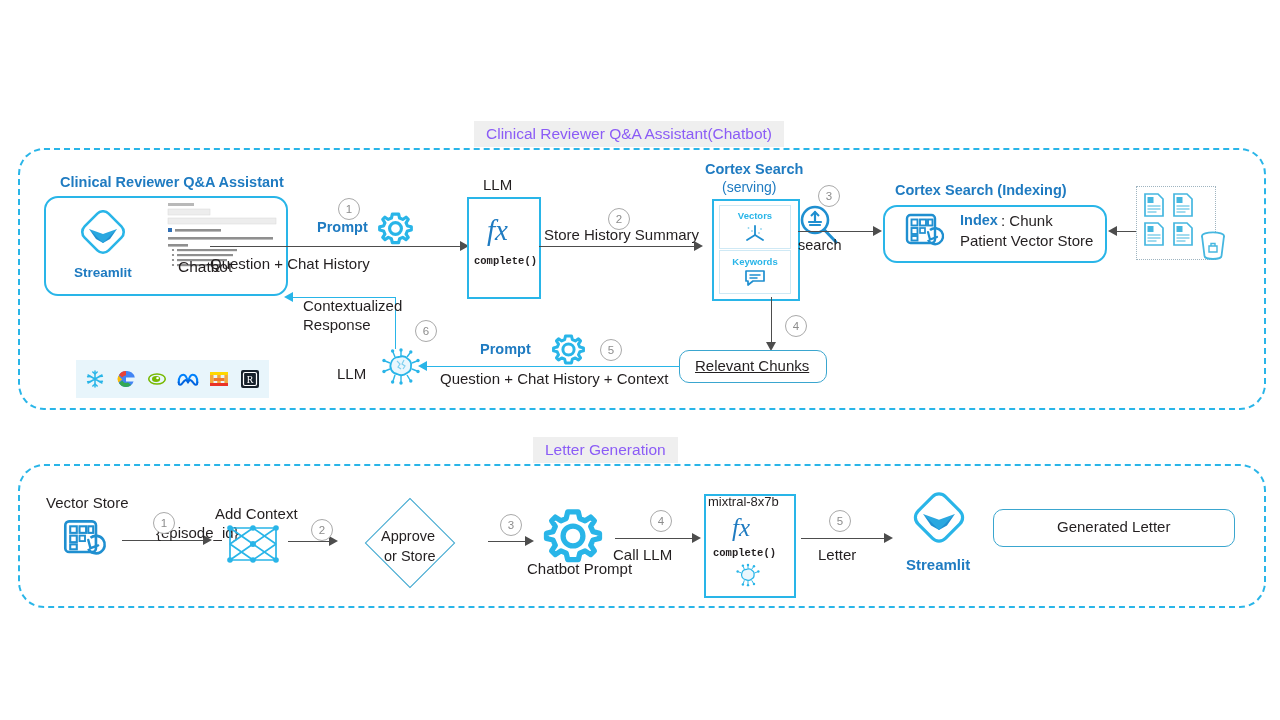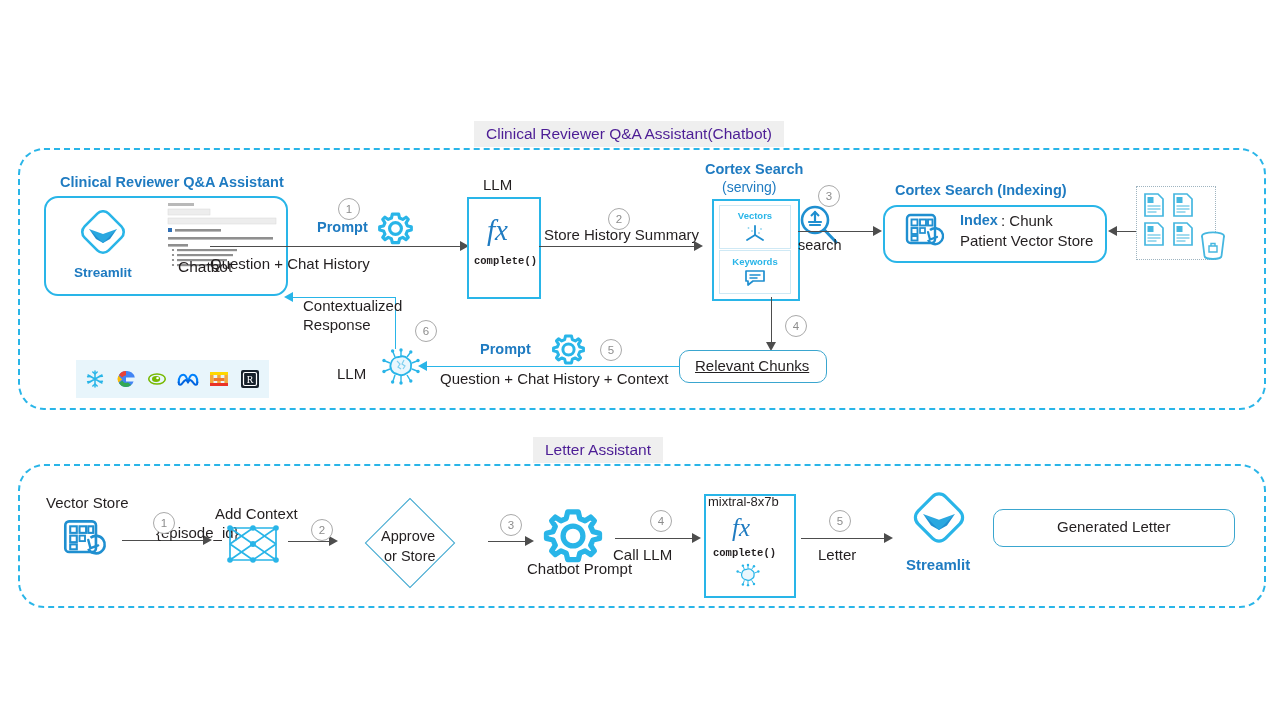--- a/index.html
+++ b/index.html
@@ -7,21 +7,21 @@
     width:1280px;height:720px;background:#ffffff;
     font-family:"Liberation Sans", sans-serif;
     position:relative;overflow:hidden;color:#231f20;
   }
   .abs{position:absolute;}
   
   .section-frame{
     position:absolute;border:2px dashed #29b5e8;border-radius:26px;background:#fff;
   }
   .section-title{
-    position:absolute;background:#efefef;color:#4c1d95;
+    position:absolute;background:#efefef;color:#8b5cf6;
     font-size:15.5px;padding:4px 12px;white-space:nowrap;z-index:6;
   }
   
   .t{position:absolute;white-space:nowrap;line-height:1.18;}
   .blue{color:#1f7bc1;}
   .blue-b{color:#1f7bc1;font-weight:bold;}
   .dark{color:#231f20;}
   .mono{font-family:"Liberation Mono", monospace;}
   
   .rbox{position:absolute;border:2px solid #29b5e8;border-radius:14px;background:#fff;}
@@ -318,21 +318,21 @@
   <span class="logo">
     <svg width="20" height="20" viewBox="0 0 20 20">
       <rect x="1" y="1" width="18" height="18" rx="2" fill="#16212b"></rect>
       <rect x="3.5" y="3.5" width="13" height="13" rx="1.5" fill="none" stroke="#fff" stroke-width="1.2"></rect>
       <text x="10" y="14" font-size="10" font-family="Liberation Serif, serif" fill="#fff" text-anchor="middle">R</text>
     </svg>
   </span>
 </div>
 
 <div class="section-frame" style="left:18px;top:464px;width:1244px;height:140px;"></div>
-<div class="section-title" style="left:533px;top:437px;">Letter Assistant</div>
+<div class="section-title" style="left:533px;top:437px;">Letter Generation</div>
 
 <div class="t dark" style="left:46px;top:494px;font-size:15px;">Vector Store</div>
 <div class="abs" style="left:62px;top:518px;">
   <svg width="46" height="44" viewBox="0 0 42 40">
     <rect x="3" y="3" width="28" height="28" rx="3.5" fill="none" stroke="#1f8fd0" stroke-width="2.4"></rect>
     <rect x="7.5" y="7.5" width="6" height="6" fill="none" stroke="#1f8fd0" stroke-width="1.9"></rect>
     <rect x="16" y="7.5" width="6" height="6" fill="none" stroke="#1f8fd0" stroke-width="1.9"></rect>
     <rect x="24" y="7.5" width="4.5" height="6" fill="none" stroke="#1f8fd0" stroke-width="1.9"></rect>
     <rect x="7.5" y="16" width="6" height="6" fill="none" stroke="#1f8fd0" stroke-width="1.9"></rect>
     <rect x="7.5" y="24" width="6" height="4.5" fill="none" stroke="#1f8fd0" stroke-width="1.9"></rect>

